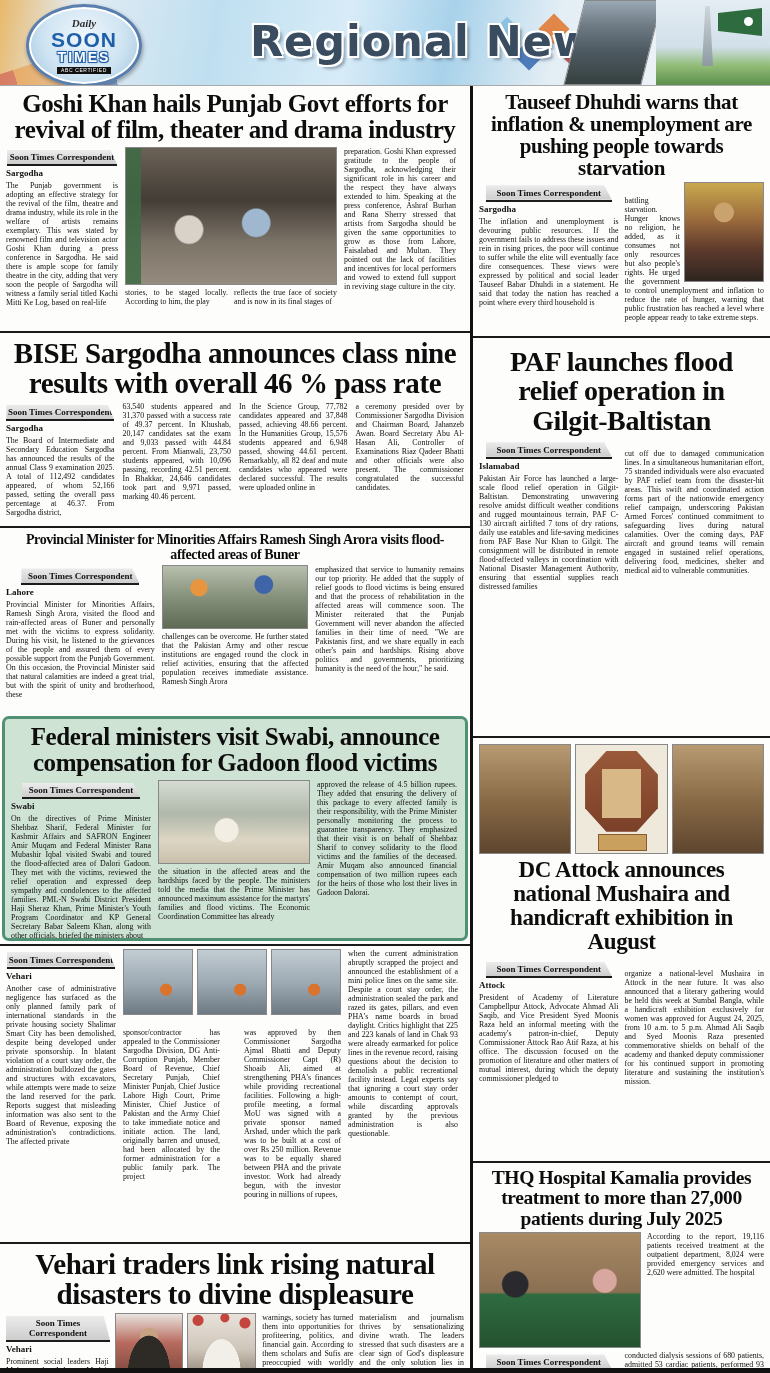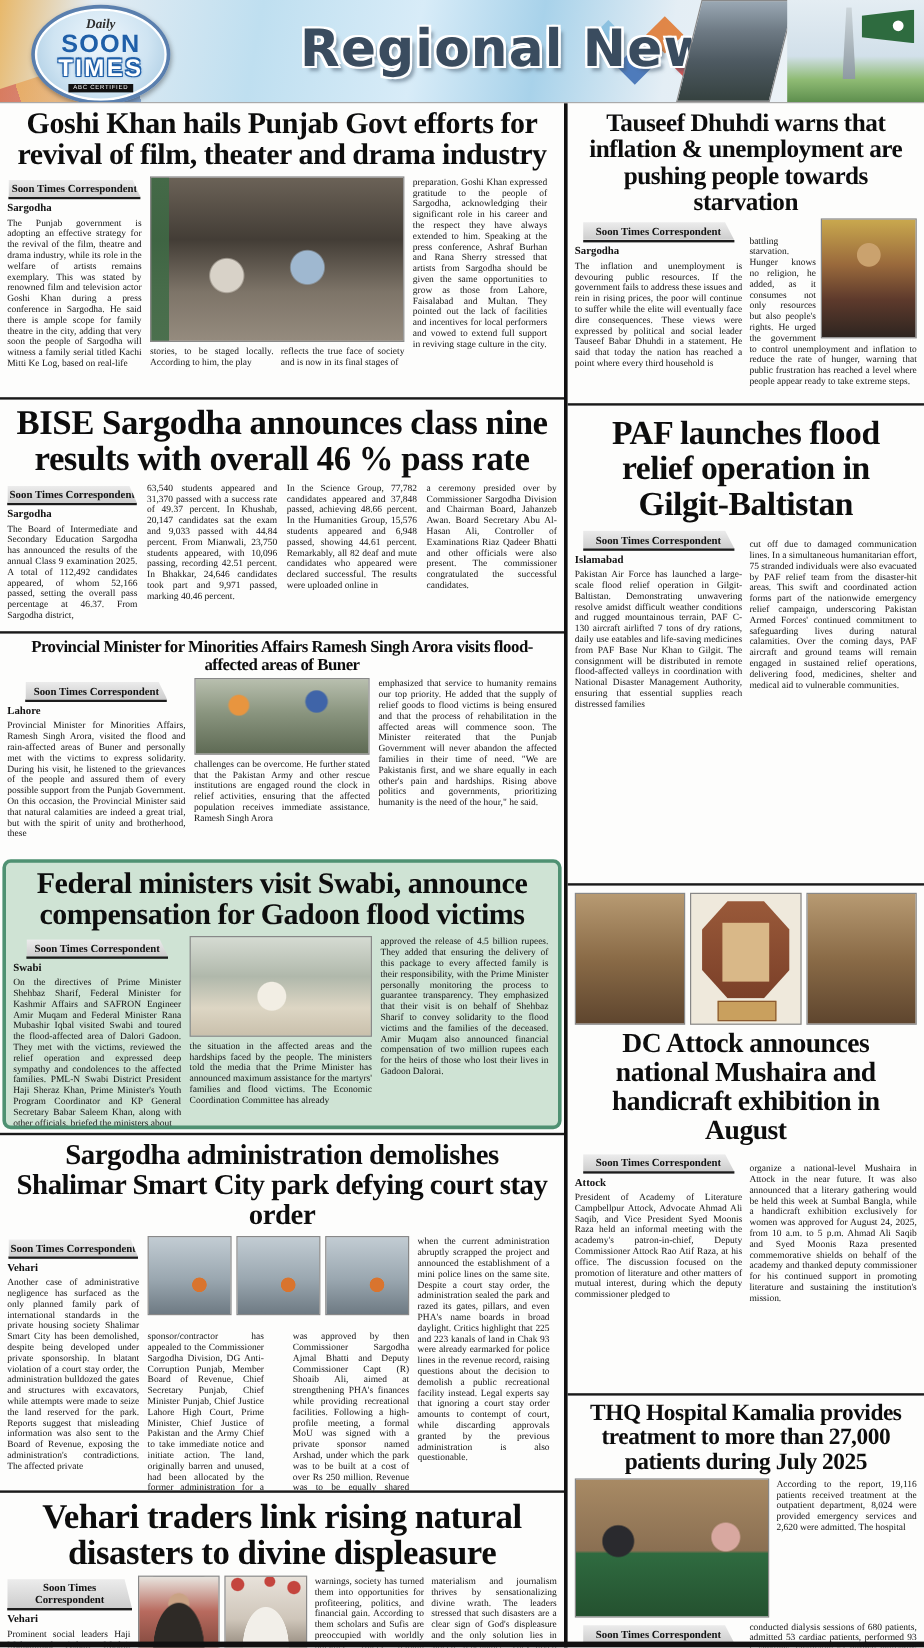--- a/index.html
+++ b/index.html
@@ -14,21 +14,21 @@
   .d4{background:#85bede;right:255px;top:20px;width:16px;height:16px;}
   .d5{background:#f0c04a;right:160px;top:10px;width:14px;height:14px;}
   .corner-slant{position:absolute;left:-20px;bottom:-28px;width:180px;height:60px;transform:rotate(-18deg);
     background:linear-gradient(90deg,#cc4444 0 22%,#e8953f 22% 55%,#3f6fb5 55% 75%,transparent 75%);opacity:.55;}
   .logo{position:absolute;left:26px;top:4px;width:110px;height:77px;border-radius:50%;
     background:radial-gradient(circle at 50% 38%,#eef6fc 0%,#cfe4f2 55%,#9fc4de 100%);
     border:3px solid #5a7fae;box-shadow:0 0 0 2px #fff inset,1px 2px 4px rgba(0,0,0,.35);
     display:flex;flex-direction:column;align-items:center;justify-content:center;line-height:1;}
   .logo-daily{font-style:italic;font-weight:bold;font-size:11px;color:#2e2e2e;}
   .logo-soon{font-family:"Liberation Sans",sans-serif;font-weight:bold;font-size:21px;color:#1f5fa8;letter-spacing:1px;}
-  .logo-times{font-family:"Liberation Sans",sans-serif;font-weight:bold;font-size:20px;color:#fff;letter-spacing:2px;
+  .logo-times{font-family:"Liberation Sans",sans-serif;font-weight:bold;font-size:14px;color:#fff;letter-spacing:2px;
     text-shadow:1px 1px 0 #1f5fa8,-1px -1px 0 #1f5fa8,1px -1px 0 #1f5fa8,-1px 1px 0 #1f5fa8,0 0 3px #1f5fa8;}
   .logo-abc{background:#111;color:#fff;font-family:"Liberation Sans",sans-serif;font-size:5px;padding:1px 4px;margin-top:3px;letter-spacing:.6px;}
   .page-title{position:absolute;left:250px;top:16px;font-family:"DejaVu Sans",sans-serif;font-weight:bold;font-size:43px;color:#3a4c5f;letter-spacing:1px;
     text-shadow:-2px -2px 0 #fff,2px -2px 0 #fff,-2px 2px 0 #fff,2px 2px 0 #fff,4px 4px 3px rgba(70,90,110,.5);}
   .mast-crowd{position:absolute;right:118px;top:0;width:78px;height:85px;transform:skewX(-14deg);
     border-left:3px solid #fff;border-right:3px solid #fff;
     background:linear-gradient(180deg,#9aa8b4 0%,#6e7a84 30%,#4e5a62 60%,#35413f 100%);}
   .mast-minar{position:absolute;right:0;top:0;width:114px;height:85px;overflow:hidden;
     background:linear-gradient(180deg,#e4edf3 0%,#d2e0ea 55%,#8fbb74 78%,#5e8f4e 100%);}
   .minar-tower{position:absolute;left:46px;top:6px;width:11px;height:60px;
@@ -184,21 +184,20 @@
         </div>
         <div style="width:152px">
           <div class="photo ph-swabi" style="height:84px"></div>
           <div class="body" style="margin-top:3px">the situation in the affected areas and the hardships faced by the people. The ministers told the media that the Prime Minister has announced maximum assistance for the martyrs' families and flood victims. The Economic Coordination Committee has already</div>
         </div>
         <div class="body" style="width:140px">approved the release of 4.5 billion rupees. They added that ensuring the delivery of this package to every affected family is their responsibility, with the Prime Minister personally monitoring the process to guarantee transparency. They emphasized that their visit is on behalf of Shehbaz Sharif to convey solidarity to the flood victims and the families of the deceased. Amir Muqam also announced financial compensation of two million rupees each for the heirs of those who lost their lives in Gadoon Dalorai.</div>
       </div>
     </section>
 
     <section class="article rule-top" style="height:298px">
-      <h1 class="headline" style="font-size:24px">Sargodha administration demolishes Shalimar Smart City park defying court stay order</h1>
       <div class="cols">
         <div style="width:110px">
           <div class="byline-wrap" style="width:108px">
               <div class="byline">Soon Times Correspondent</div>
             </div>
           <div class="city">Vehari</div>
           <div class="body">Another case of administrative negligence has surfaced as the only planned family park of international standards in the private housing society Shalimar Smart City has been demolished, despite being developed under private sponsorship. In blatant violation of a court stay order, the administration bulldozed the gates and structures with excavators, while attempts were made to seize the land reserved for the park. Reports suggest that misleading information was also sent to the Board of Revenue, exposing the administration's contradictions. The affected private</div>
         </div>
         <div style="width:218px">
           <div class="strip" style="height:66px">

